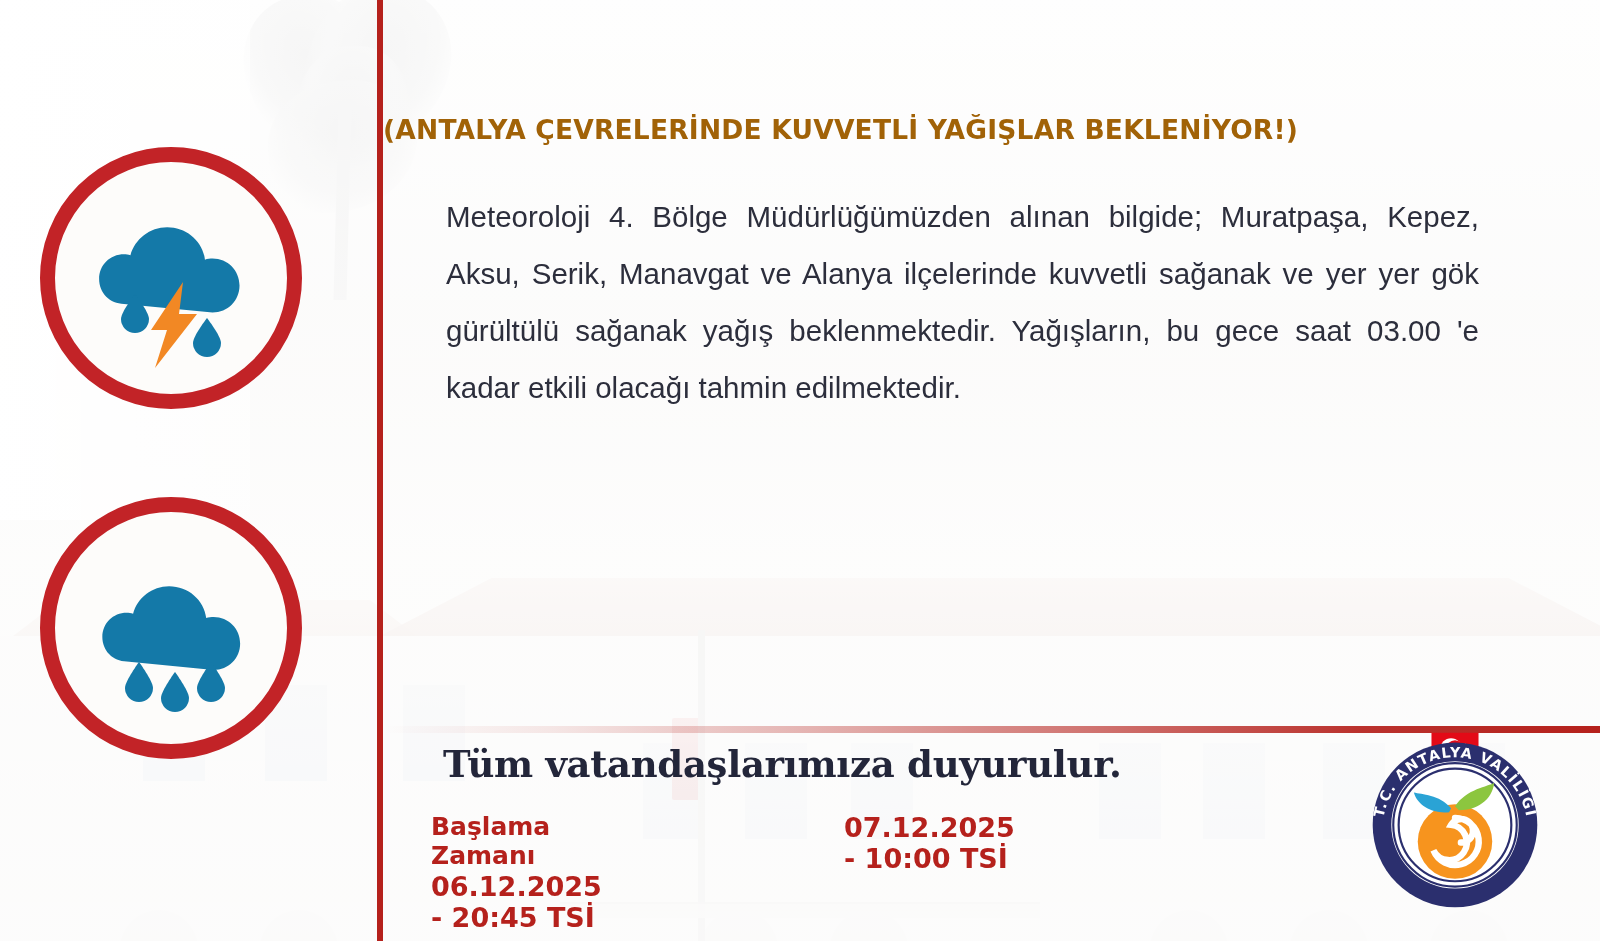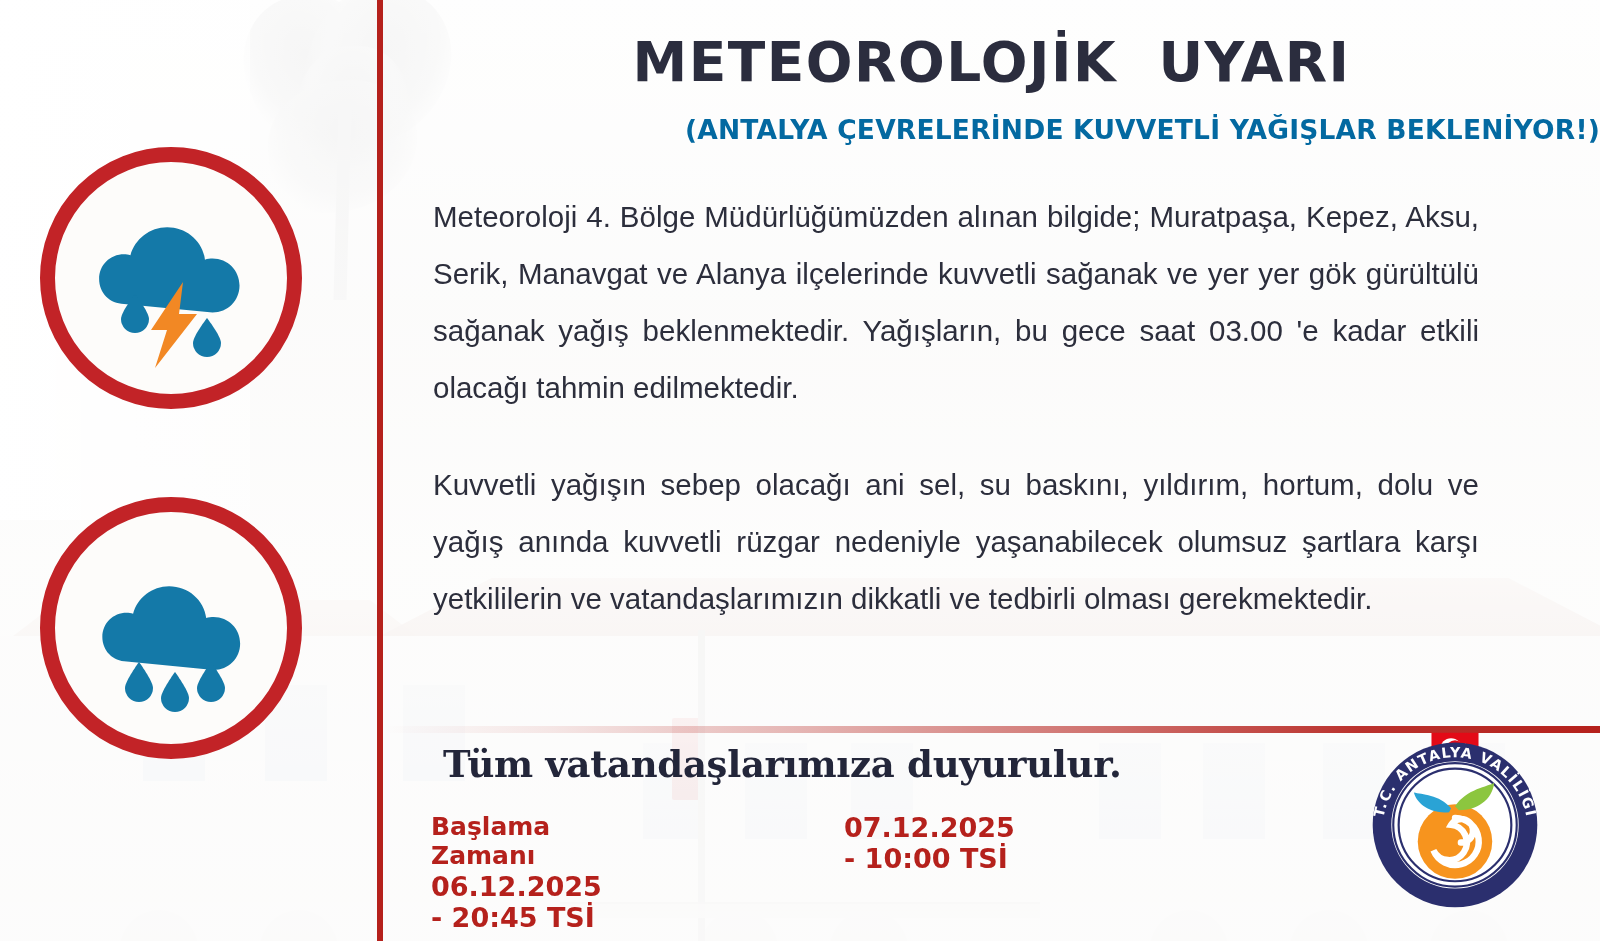--- a/index.html
+++ b/index.html
@@ -181,44 +181,44 @@
     font-size: 55px;
     font-weight: 700;
     letter-spacing: 1.5px;
     color: #2b2d3e;
     font-family: "DejaVu Sans", sans-serif;
     white-space: pre;
   }
   .subtitle {
     position: absolute;
     left: 0; right: 0; top: 114px;
-    text-align: right;
+    text-align: left;
     font-size: 26.5px;
     font-weight: 700;
     letter-spacing: .2px;
-    color: #0369a1;
+    color: #a16207;
     font-family: "DejaVu Sans", sans-serif;
   }
 
   .body-block {
     position: absolute;
     left: 50px;
     top: 188px;
     width: 1046px;
   }
   .para {
     margin: 0;
     text-align: justify;
     text-justify: inter-word;
     font-size: 29.5px;
     line-height: 57px;
     color: #2c2e3c;
     font-family: "Liberation Sans", sans-serif;
   }
-  .para.p1 { margin-bottom: 40px; }
+  .para.p1 { margin-bottom: 40px; margin-left: 13px; }
 
   .announce {
     position: absolute;
     left: 60px;
     top: 742px;
     font-size: 37px;
     font-weight: 700;
     color: #23263a;
     font-family: "DejaVu Serif", serif;
     letter-spacing: -0.3px;
@@ -323,26 +323,24 @@
         <path d="M84 150c0 0-14 19-14 26a14 14 0 0 0 28 0c0-7-14-26-14-26z" fill="#1479a8"></path>
         <path d="M120 160c0 0-14 19-14 26a14 14 0 0 0 28 0c0-7-14-26-14-26z" fill="#1479a8"></path>
         <path d="M156 150c0 0-14 19-14 26a14 14 0 0 0 28 0c0-7-14-26-14-26z" fill="#1479a8"></path>
       </svg>
     </div>
 
   </div>
 
   <div class="content">
 
-    <div class="title">METEOROLOJİK  UYARI</div>
     <div class="subtitle">(ANTALYA ÇEVRELERİNDE KUVVETLİ YAĞIŞLAR BEKLENİYOR!)</div>
 
     <div class="body-block">
       <p class="para p1">Meteoroloji 4. Bölge Müdürlüğümüzden alınan bilgide; Muratpaşa, Kepez, Aksu, Serik, Manavgat ve Alanya ilçelerinde kuvvetli sağanak ve yer yer gök gürültülü sağanak yağış beklenmektedir. Yağışların, bu gece saat 03.00 'e kadar etkili olacağı tahmin edilmektedir.</p>
-      <p class="para p2">Kuvvetli yağışın sebep olacağı ani sel, su baskını, yıldırım, hortum, dolu ve yağış anında kuvvetli rüzgar nedeniyle yaşanabilecek olumsuz şartlara karşı yetkililerin ve vatandaşlarımızın dikkatli ve tedbirli olması gerekmektedir.</p>
     </div>
 
     <div class="announce">Tüm vatandaşlarımıza duyurulur.</div>
 
     <div class="times">
       <div class="time-col start">
         <div class="time-label">Başlama Zamanı</div>
         <div class="time-value">06.12.2025 - 20:45 TSİ</div>
       </div>
       <div class="time-col end">

